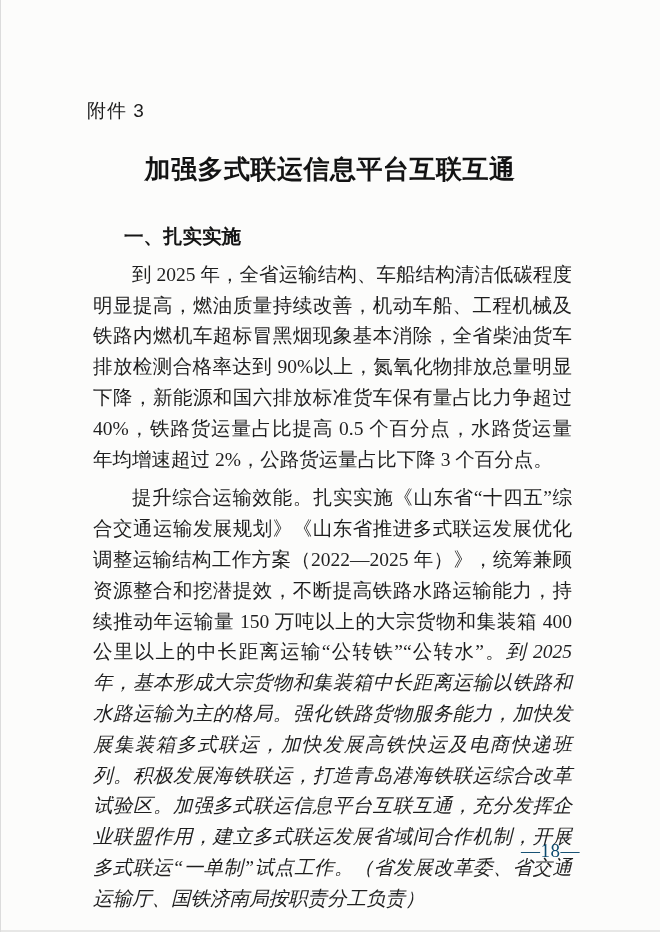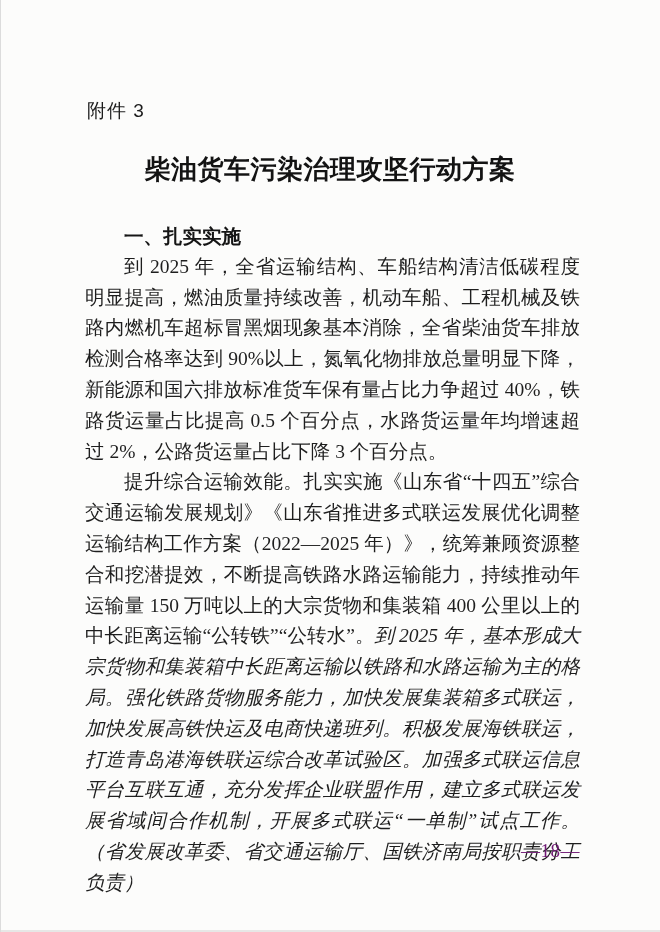--- a/index.html
+++ b/index.html
@@ -53,47 +53,47 @@
   .section-heading {
     margin: 0;
     font-family: "Liberation Sans", "DejaVu Sans", sans-serif;
     font-weight: 700;
     font-size: 19.5px;
     line-height: 30.8px;
     color: #151515;
     text-indent: 2em;
   }
   .paragraph {
-    margin: 0;
+    margin: 8px;
     text-indent: 2em;
   }
   .run-fangsong {
     font-style: normal;
   }
   .run-kai {
     font-style: italic;
   }
   .page-number {
     position: absolute;
     top: 839px;
     right: 80px;
     font-size: 19px;
     line-height: 24px;
-    color: #701a75;
+    color: #0c4a6e;
     letter-spacing: 0.5px;
   }
 </style>
 </head>
 <body>
 
 <div class="page">
 
   <div class="attachment-label">附件 3</div>
 
-  <h1 class="doc-title">柴油货车污染治理攻坚行动方案</h1>
+  <h1 class="doc-title">加强多式联运信息平台互联互通</h1>
 
   <div class="content">
 
     <h2 class="section-heading">一、扎实实施</h2>
 
     <p class="paragraph"><span class="run-fangsong">到 2025 年，全省运输结构、车船结构清洁低碳程度明显提高，燃油质量持续改善，机动车船、工程机械及铁路内燃机车超标冒黑烟现象基本消除，全省柴油货车排放检测合格率达到 90%以上，氮氧化物排放总量明显下降，新能源和国六排放标准货车保有量占比力争超过 40%，铁路货运量占比提高 0.5 个百分点，水路货运量年均增速超过 2%，公路货运量占比下降 3 个百分点。</span></p>
 
 
     <p class="paragraph"><span class="run-fangsong">提升综合运输效能。扎实实施《山东省“十四五”综合交通运输发展规划》《山东省推进多式联运发展优化调整运输结构工作方案（2022—2025 年）》，统筹兼顾资源整合和挖潜提效，不断提高铁路水路运输能力，持续推动年运输量 150 万吨以上的大宗货物和集装箱 400 公里以上的中长距离运输“公转铁”“公转水”。</span><span class="run-kai">到 2025 年，基本形成大宗货物和集装箱中长距离运输以铁路和水路运输为主的格局。强化铁路货物服务能力，加快发展集装箱多式联运，加快发展高铁快运及电商快递班列。积极发展海铁联运，打造青岛港海铁联运综合改革试验区。加强多式联运信息平台互联互通，充分发挥企业联盟作用，建立多式联运发展省域间合作机制，开展多式联运“一单制”试点工作。（省发展改革委、省交通运输厅、国铁济南局按职责分工负责）</span></p>
 

